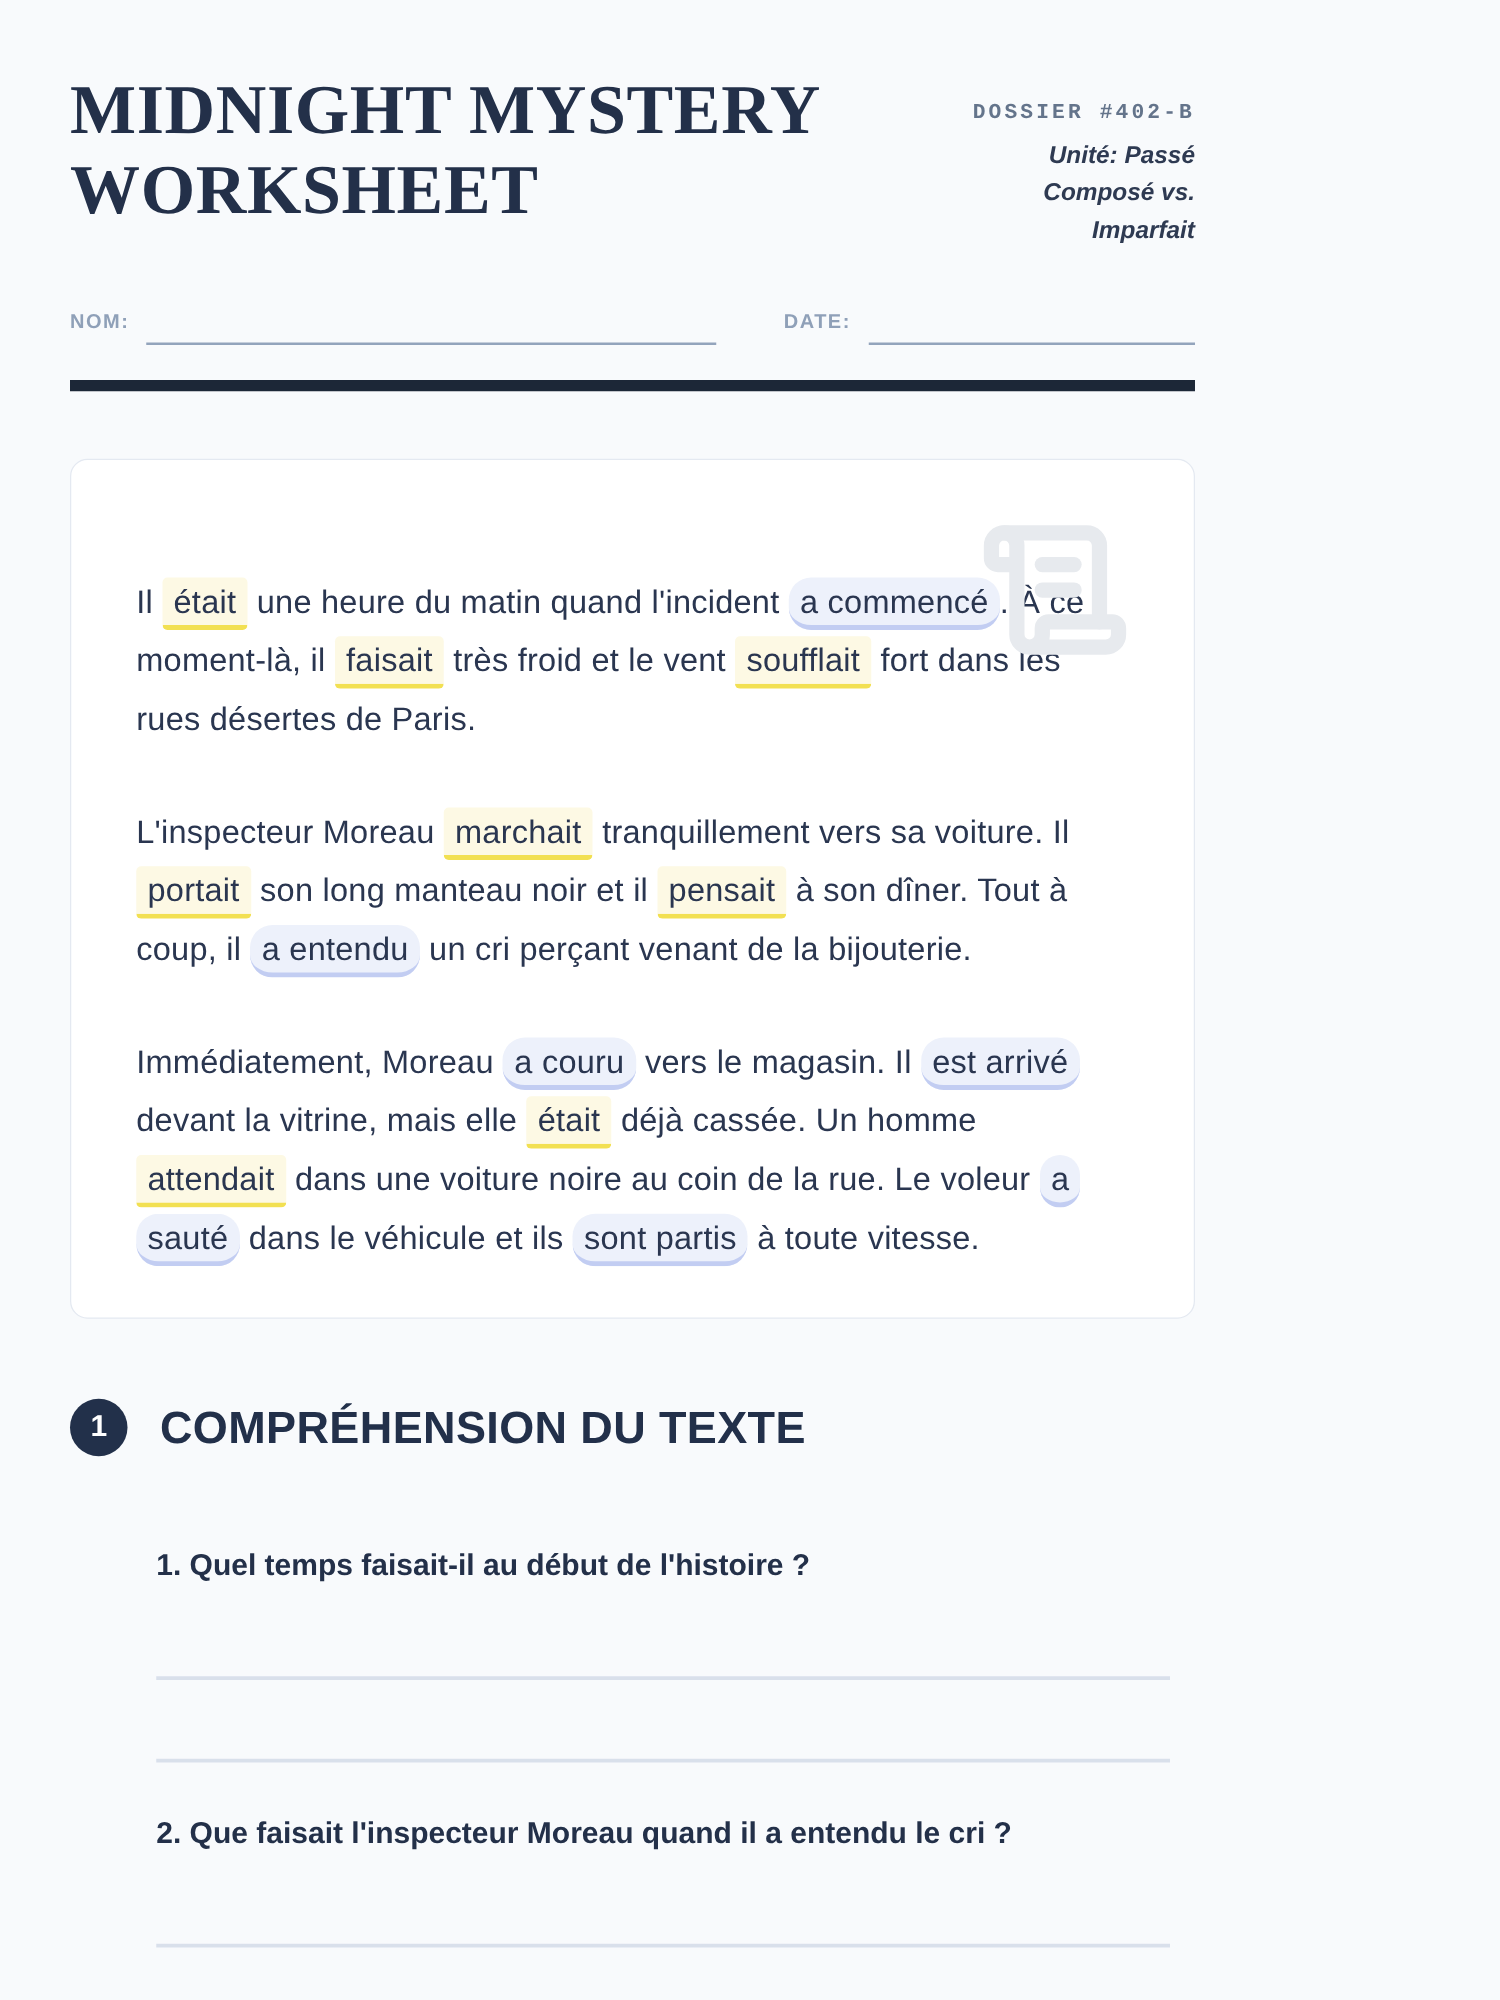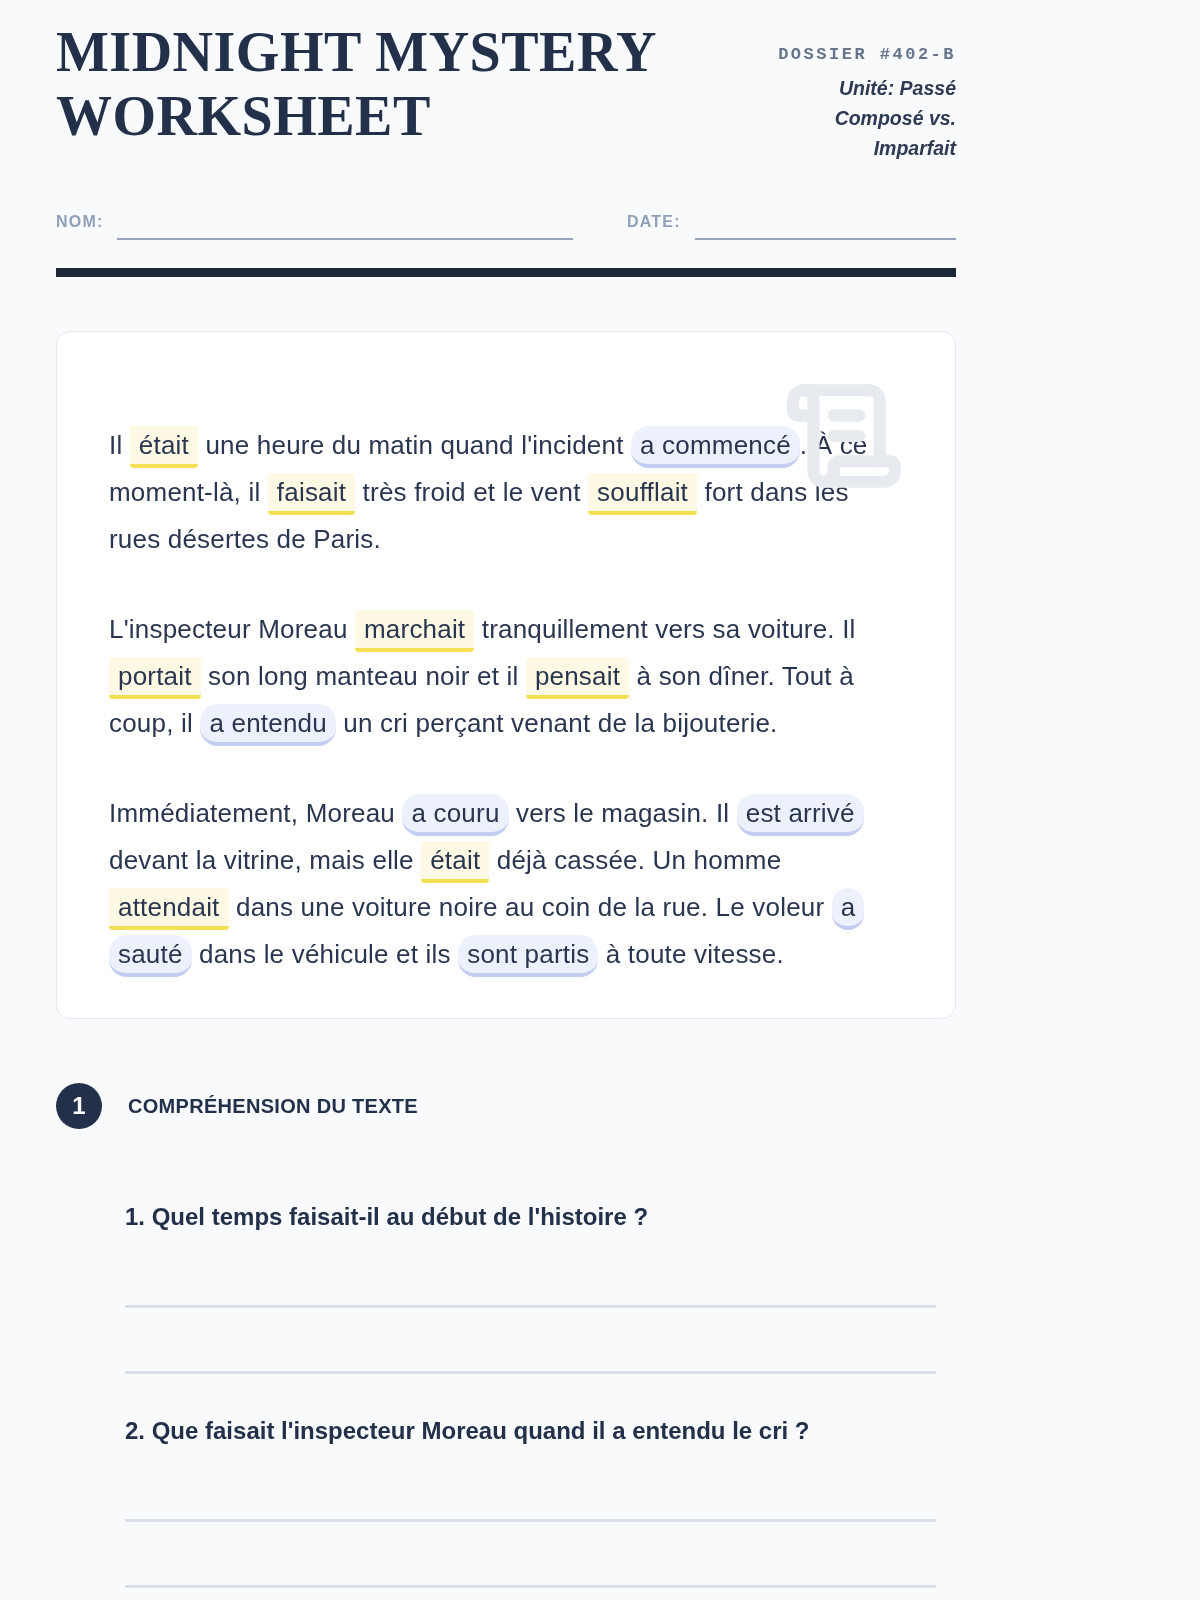--- a/index.html
+++ b/index.html
@@ -6,21 +6,21 @@
   * { box-sizing: border-box; }
 
   .page {
     position: relative;
     width: 1012px;
     height: 1600px;
     overflow: hidden;
     background: var(--page-bg, #f8fafc);
     font-family: "Liberation Sans", sans-serif;
     color: var(--ink, #2a3650);
-    padding: 20px 56px 0;
+    padding: 56px 56px 0;
   }
 
   
   .header { display: flex; justify-content: space-between; align-items: flex-start; }
   .ws-title {
     margin: 0;
     font-family: "Liberation Serif", serif;
     font-weight: 700;
     font-size: 56px;
     line-height: 64px;
@@ -96,21 +96,21 @@
   
   .section-header { margin-top: 64px; display: flex; align-items: center; gap: 26px; }
   .badge {
     width: 46px; height: 46px; border-radius: 50%;
     background: #22304a; color: #ffffff;
     display: flex; align-items: center; justify-content: center;
     font-weight: 700; font-size: 24px;
   }
   .section-title {
     margin: 0;
-    font-weight: 800; font-size: 20px; line-height: 1;
+    font-weight: 800; font-size: 36px; line-height: 1;
     letter-spacing: 0.3px; color: #22304a;
   }
 
   .questions { margin: 0 20px 0 69px; }
   .question { margin-top: 41px; }
   .question:first-child { margin-top: 72px; }
   .q-text { margin: 0; font-weight: 700; font-size: 24px; line-height: 1.3; color: var(--heading-ink, #233049); }
   .answer-line { height: 66px; border-bottom: 3px solid var(--answer-line, #d9e0eb); }
   .q-text + .answer-line { height: 76px; }
 </style>

